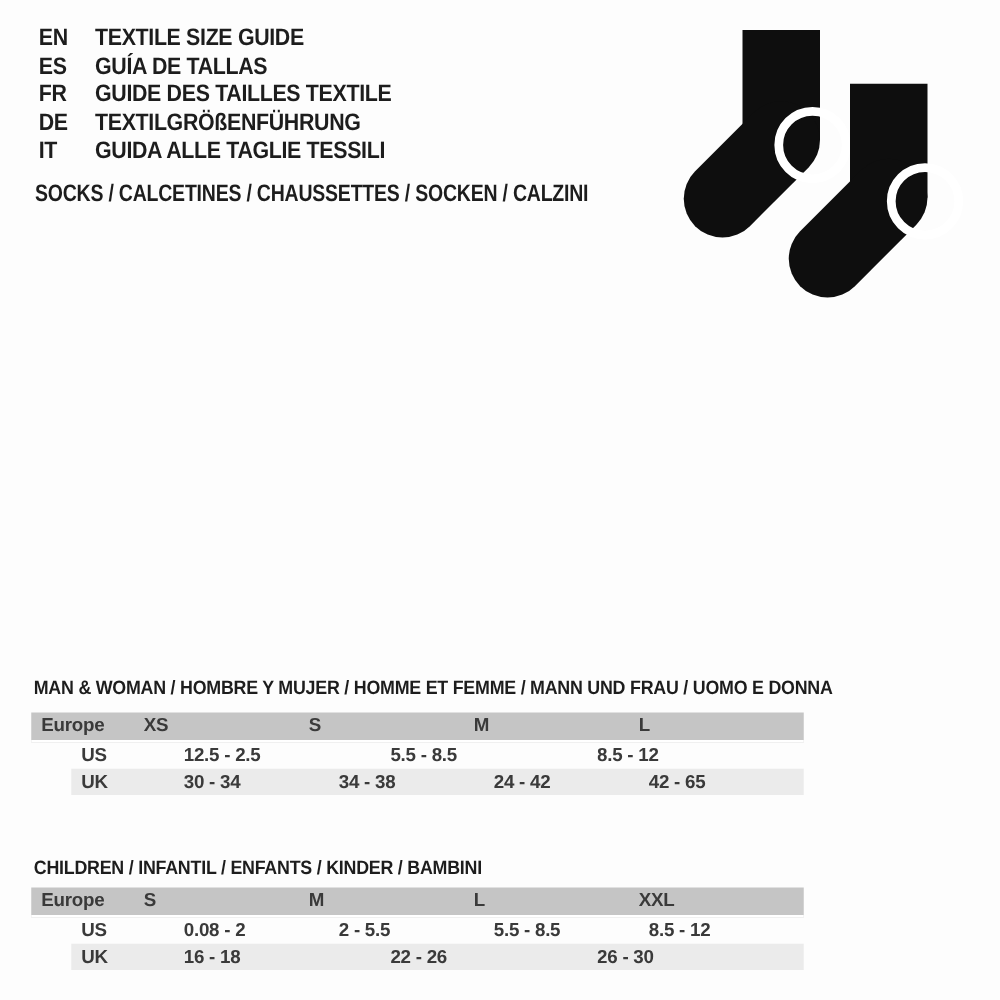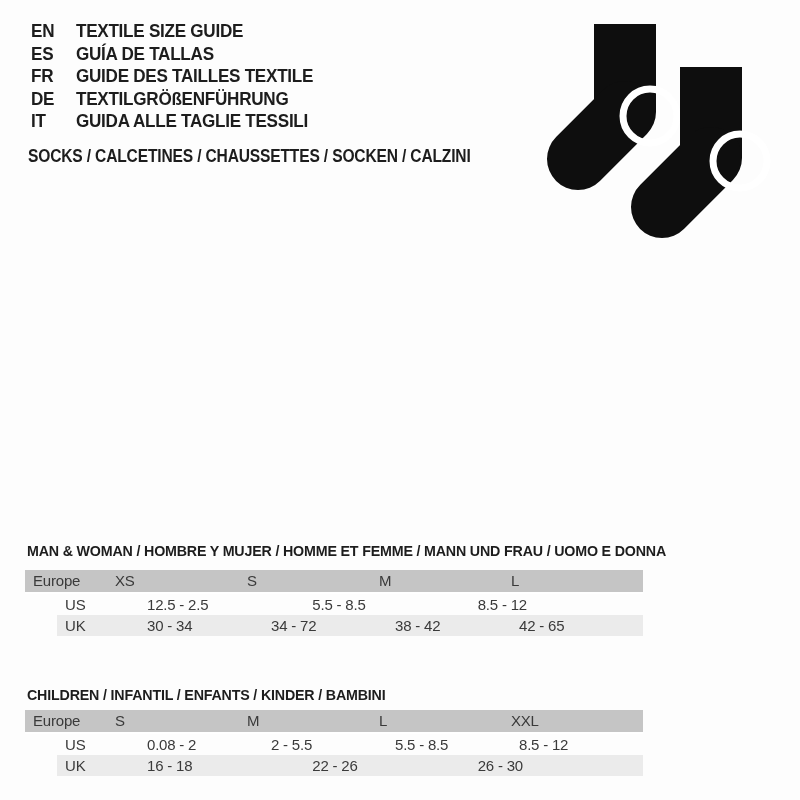--- a/index.html
+++ b/index.html
@@ -33,21 +33,21 @@
   }
   #tbl-title-0{top:542px;}
   #tbl-title-1{top:686px;}
   .size-table{
     position:absolute;left:25px;width:618px;
     font-size:15px;color:var(--table-text,#3a3a3a);
     letter-spacing:-0.2px;
   }
   #size-table-0{top:570px;}
   #size-table-1{top:710px;}
-  .t-row{display:flex;}
+  .t-row{display:flex;font-weight:bold;}
   .t-row.header{
     background:var(--header-bg,#c5c5c5);
     border-bottom:2px solid #fff;
     height:22px;line-height:22px;
   }
   .t-row.data{height:21px;line-height:21px;background:transparent;margin-left:32px;}
   .t-row.data.alt{background:var(--alt-bg,#ebebeb);}
   .cell{overflow:hidden;}
   .cell.region{flex:0 0 90px;width:90px;text-align:left;padding-left:8px;box-sizing:border-box;}
   .cell.val{flex:1;}
@@ -106,22 +106,22 @@
     </div>
     <div class="t-row data">
       <span class="cell region">US</span>
       <span class="cell val">12.5 - 2.5</span>
       <span class="cell val">5.5 - 8.5</span>
       <span class="cell val">8.5 - 12</span>
     </div>
     <div class="t-row data alt">
       <span class="cell region">UK</span>
       <span class="cell val">30 - 34</span>
-      <span class="cell val">34 - 72</span>
-      <span class="cell val">38 - 42</span>
+      <span class="cell val">34 - 38</span>
+      <span class="cell val">24 - 42</span>
       <span class="cell val">42 - 65</span>
     </div>
   </div>
 
 <div class="tbl-title" id="tbl-title-1">CHILDREN / INFANTIL / ENFANTS / KINDER / BAMBINI</div>
 <div class="size-table" id="size-table-1">
     <div class="t-row header">
       <span class="cell region">Europe</span>
       <span class="cell val">S</span>
       <span class="cell val">M</span>

